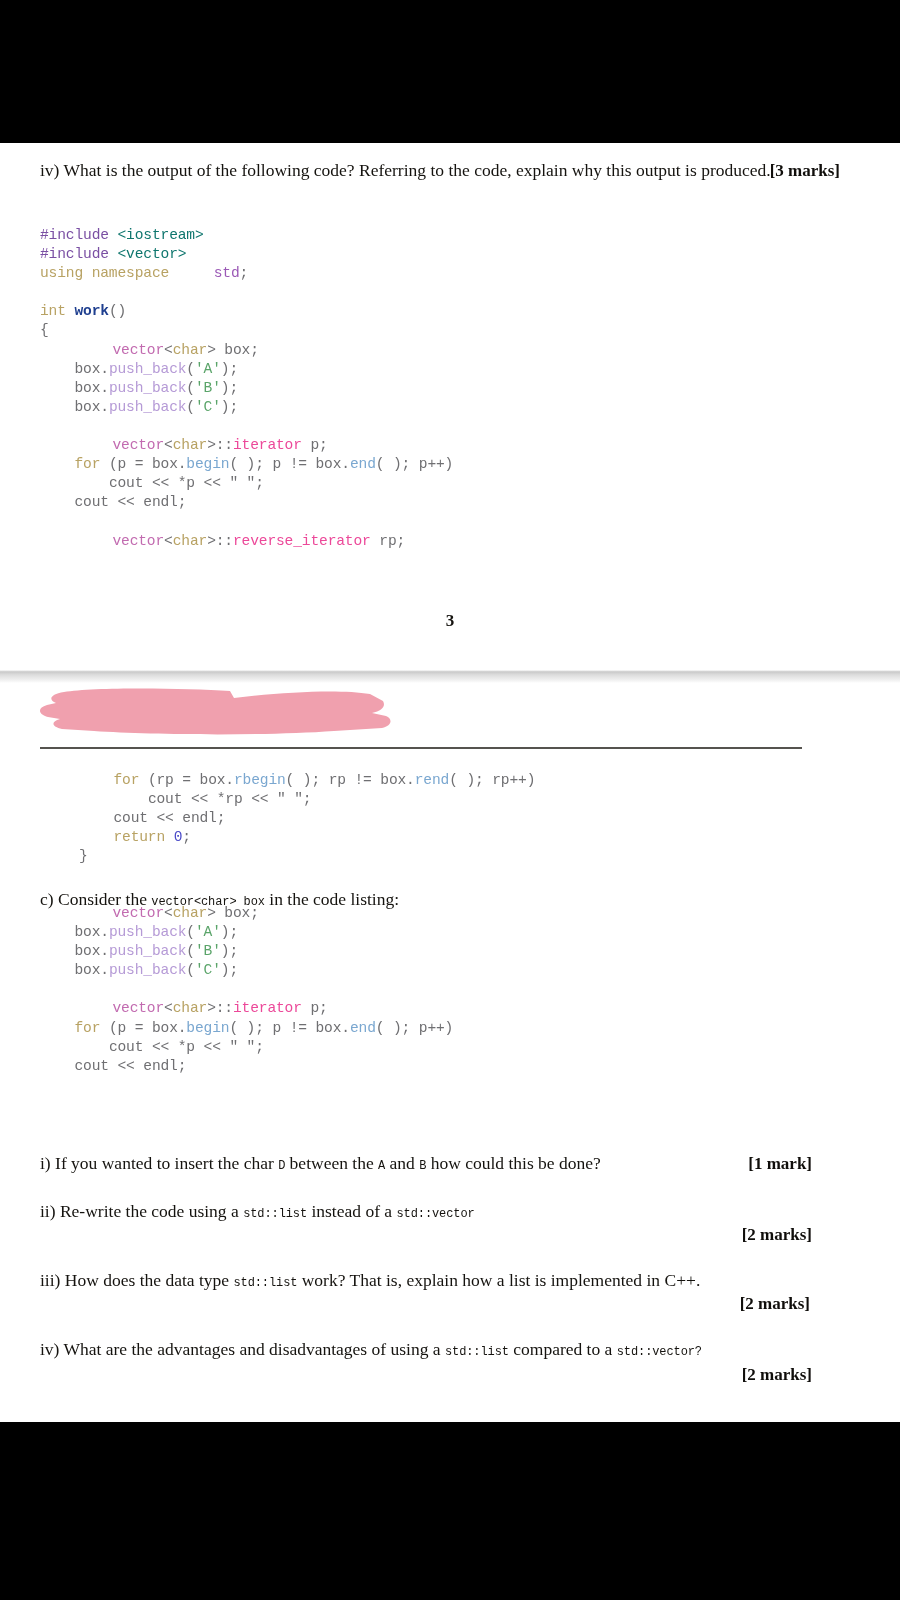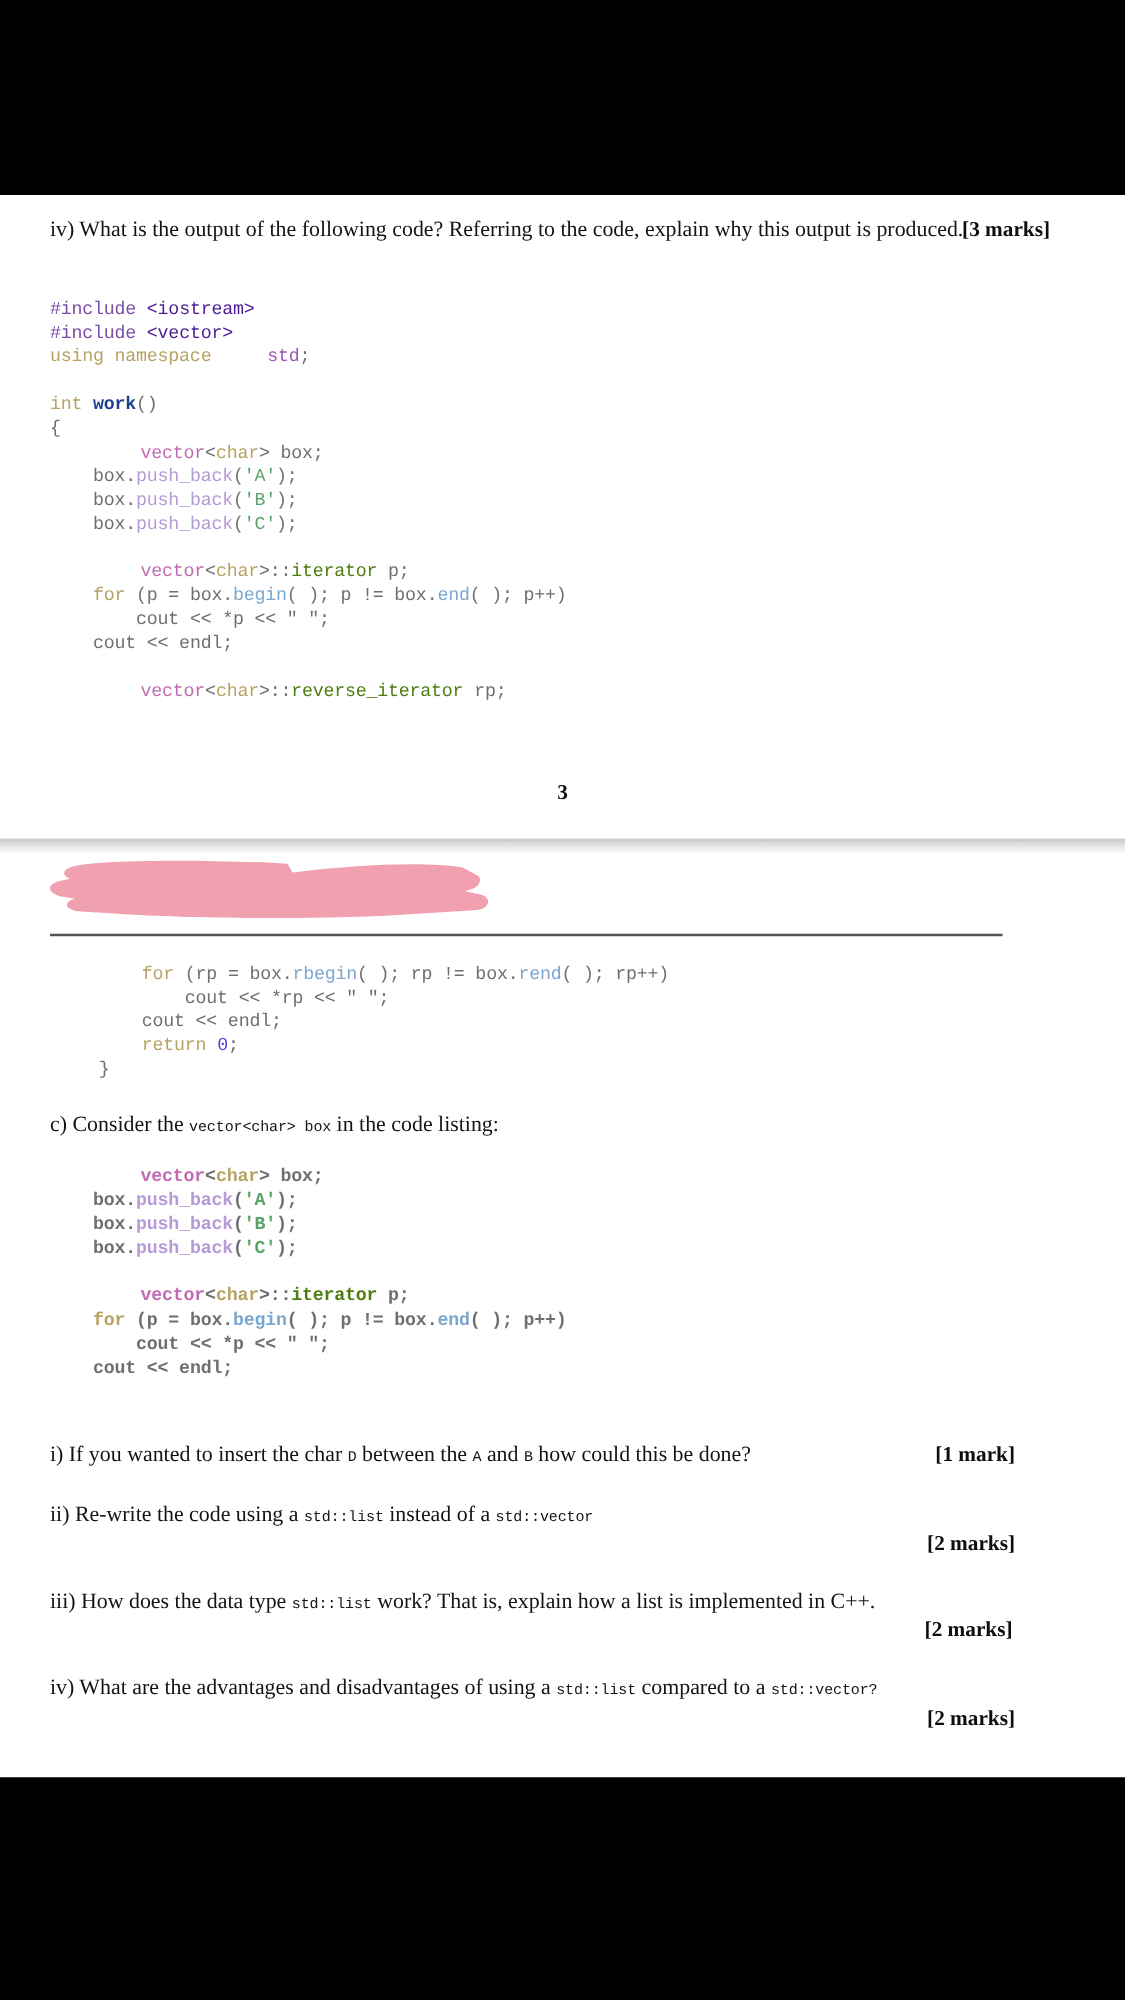--- a/index.html
+++ b/index.html
@@ -32,21 +32,21 @@
   .letterbox-bottom {
     position: absolute;
     left: 0; top: 1422px;
     width: 900px; height: 178px;
     background: #000000;
   }
 
   
   .page-one {
     position: absolute;
-    left: 0; top: 156px;
+    left: 0; top: 143px;
     width: 900px;
     height: 592px;
     background: #ffffff;
   }
 
   
   .page-gap {
     position: absolute;
     left: 0; top: 670px;
     width: 900px;
@@ -101,27 +101,27 @@
   
   .code {
     font-family: "Liberation Mono", monospace;
     font-size: 14.6px;
     line-height: 19.1px;
     white-space: pre;
     color: #6f6f72;
     letter-spacing: -0.15px;
   }
   .code .pre   { color: #7a4fa3; margin-top: 44px; }          
-  .code .hdr   { color: #4c1d95; }          
+  .code .hdr   { color: #0f766e; }          
   .code .kw    { color: #b8a263; }          
   .code .ns    { color: #9b59b6; margin-left: 36px; }          
   .code .fn    { color: #1f3f8f; font-weight: bold; } 
   .code .type  { color: #c26bb0; margin-left: 38px; }          
   .code .tpl   { color: #b8a263; }          
-  .code .iter  { color: #4d7c0f; }          
+  .code .iter  { color: #ec4899; }          
   .code .meth  { color: #b59ad6; }          
   .code .mem   { color: #7aa7d0; }          
   .code .str   { color: #5aa469; }          
   .code .num   { color: #4b4bc8; }          
   .code .pl    { color: #6f6f72; }          
 
   
   .redaction-wrap {
     position: absolute;
     left: 34px;
@@ -208,21 +208,21 @@
   <div class="hrule"></div>
 
   <div class="code" style="position:absolute; left:40px; top:771px; width:820px;margin-left:39px;">    <span class="kw">for</span> <span class="pl">(rp = box.</span><span class="mem">rbegin</span><span class="pl">( ); rp != box.</span><span class="mem">rend</span><span class="pl">( ); rp++)</span>
         <span class="pl">cout &lt;&lt; *rp &lt;&lt; " ";</span>
     <span class="pl">cout &lt;&lt; endl;</span>
     <span class="kw">return</span> <span class="num">0</span><span class="pl">;</span>
 <span class="pl">}</span></div>
 
   <div class="prose" style="position:absolute; left:40px; top:888px; width:820px;"><span>c) Consider the </span><span class="mono">vector&lt;char&gt;  box</span><span> in the code listing:</span></div>
 
-  <div class="code" style="position:absolute; left:40px; top:933px; width:820px;font-weight:bold;">    <span class="type">vector</span><span class="pl">&lt;</span><span class="tpl">char</span><span class="pl">&gt;</span> <span class="pl">box;</span>
+  <div class="code" style="position:absolute; left:40px; top:904px; width:820px;">    <span class="type">vector</span><span class="pl">&lt;</span><span class="tpl">char</span><span class="pl">&gt;</span> <span class="pl">box;</span>
     <span class="pl">box.</span><span class="meth">push_back</span><span class="pl">(</span><span class="str">'A'</span><span class="pl">);</span>
     <span class="pl">box.</span><span class="meth">push_back</span><span class="pl">(</span><span class="str">'B'</span><span class="pl">);</span>
     <span class="pl">box.</span><span class="meth">push_back</span><span class="pl">(</span><span class="str">'C'</span><span class="pl">);</span>
 
     <span class="type">vector</span><span class="pl">&lt;</span><span class="tpl">char</span><span class="pl">&gt;::</span><span class="iter">iterator</span> <span class="pl">p;</span>
     <span class="kw">for</span> <span class="pl">(p = box.</span><span class="mem">begin</span><span class="pl">( ); p != box.</span><span class="mem">end</span><span class="pl">( ); p++)</span>
         <span class="pl">cout &lt;&lt; *p &lt;&lt; " ";</span>
     <span class="pl">cout &lt;&lt; endl;</span></div>
 
   <div class="q-block prose" style="position:absolute; left:40px; top:1152px; width:772px;">

